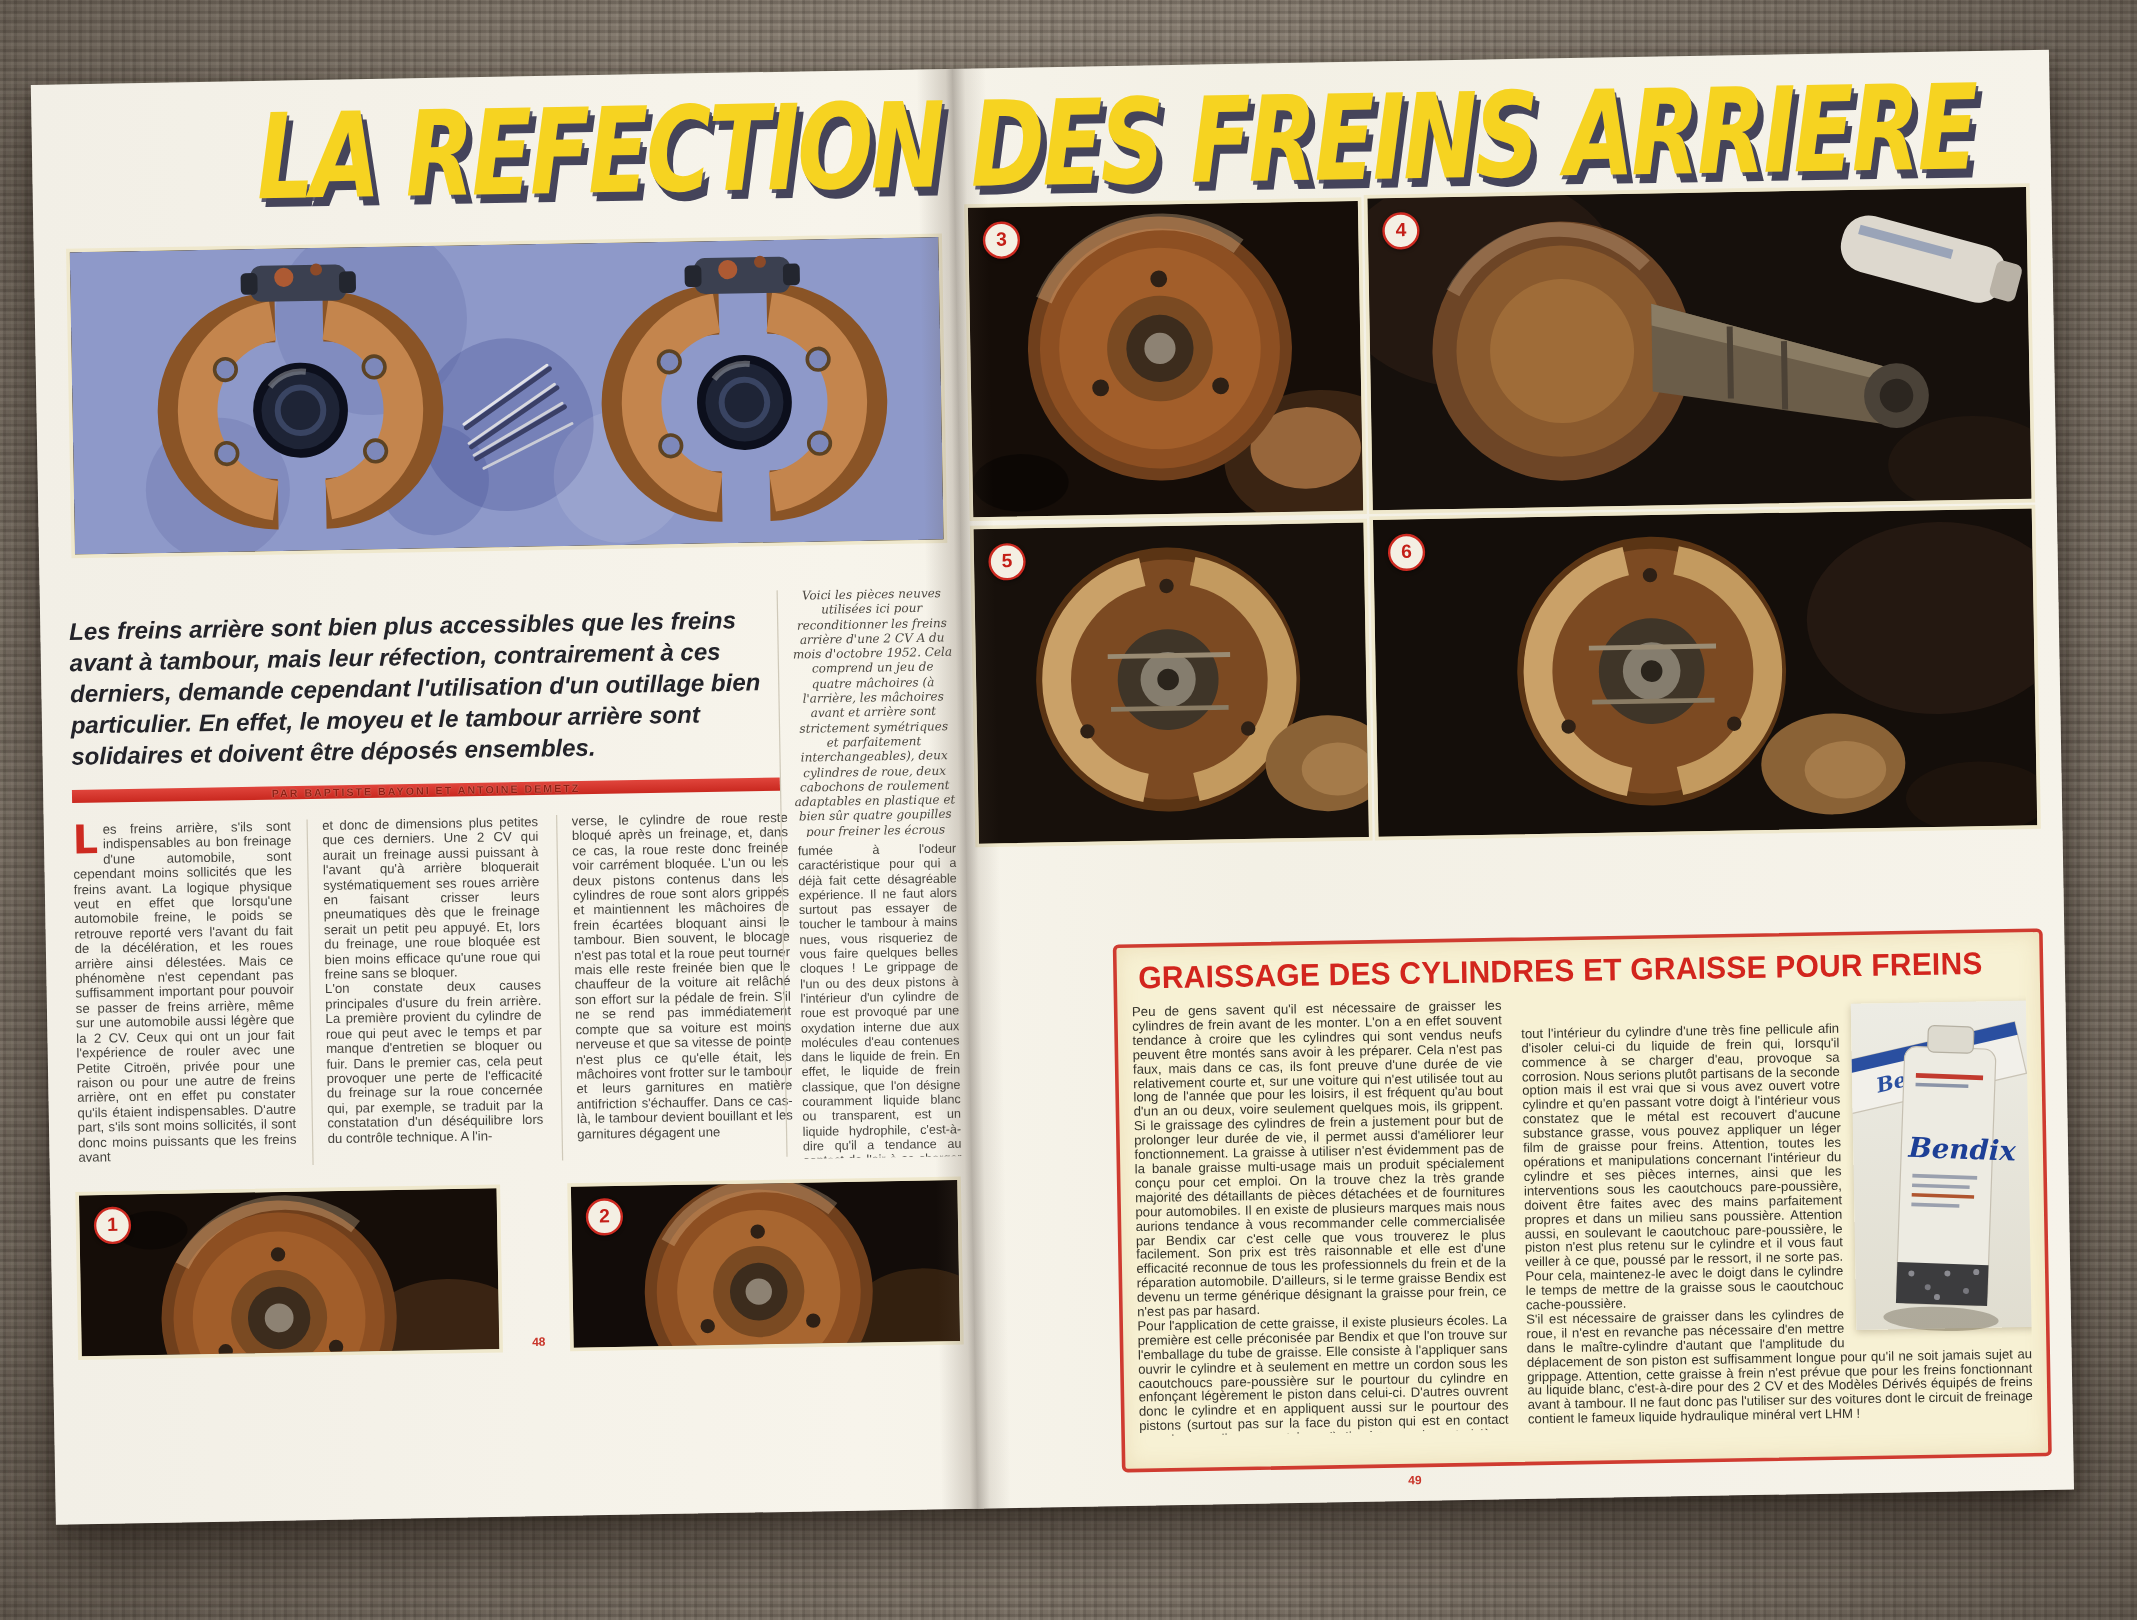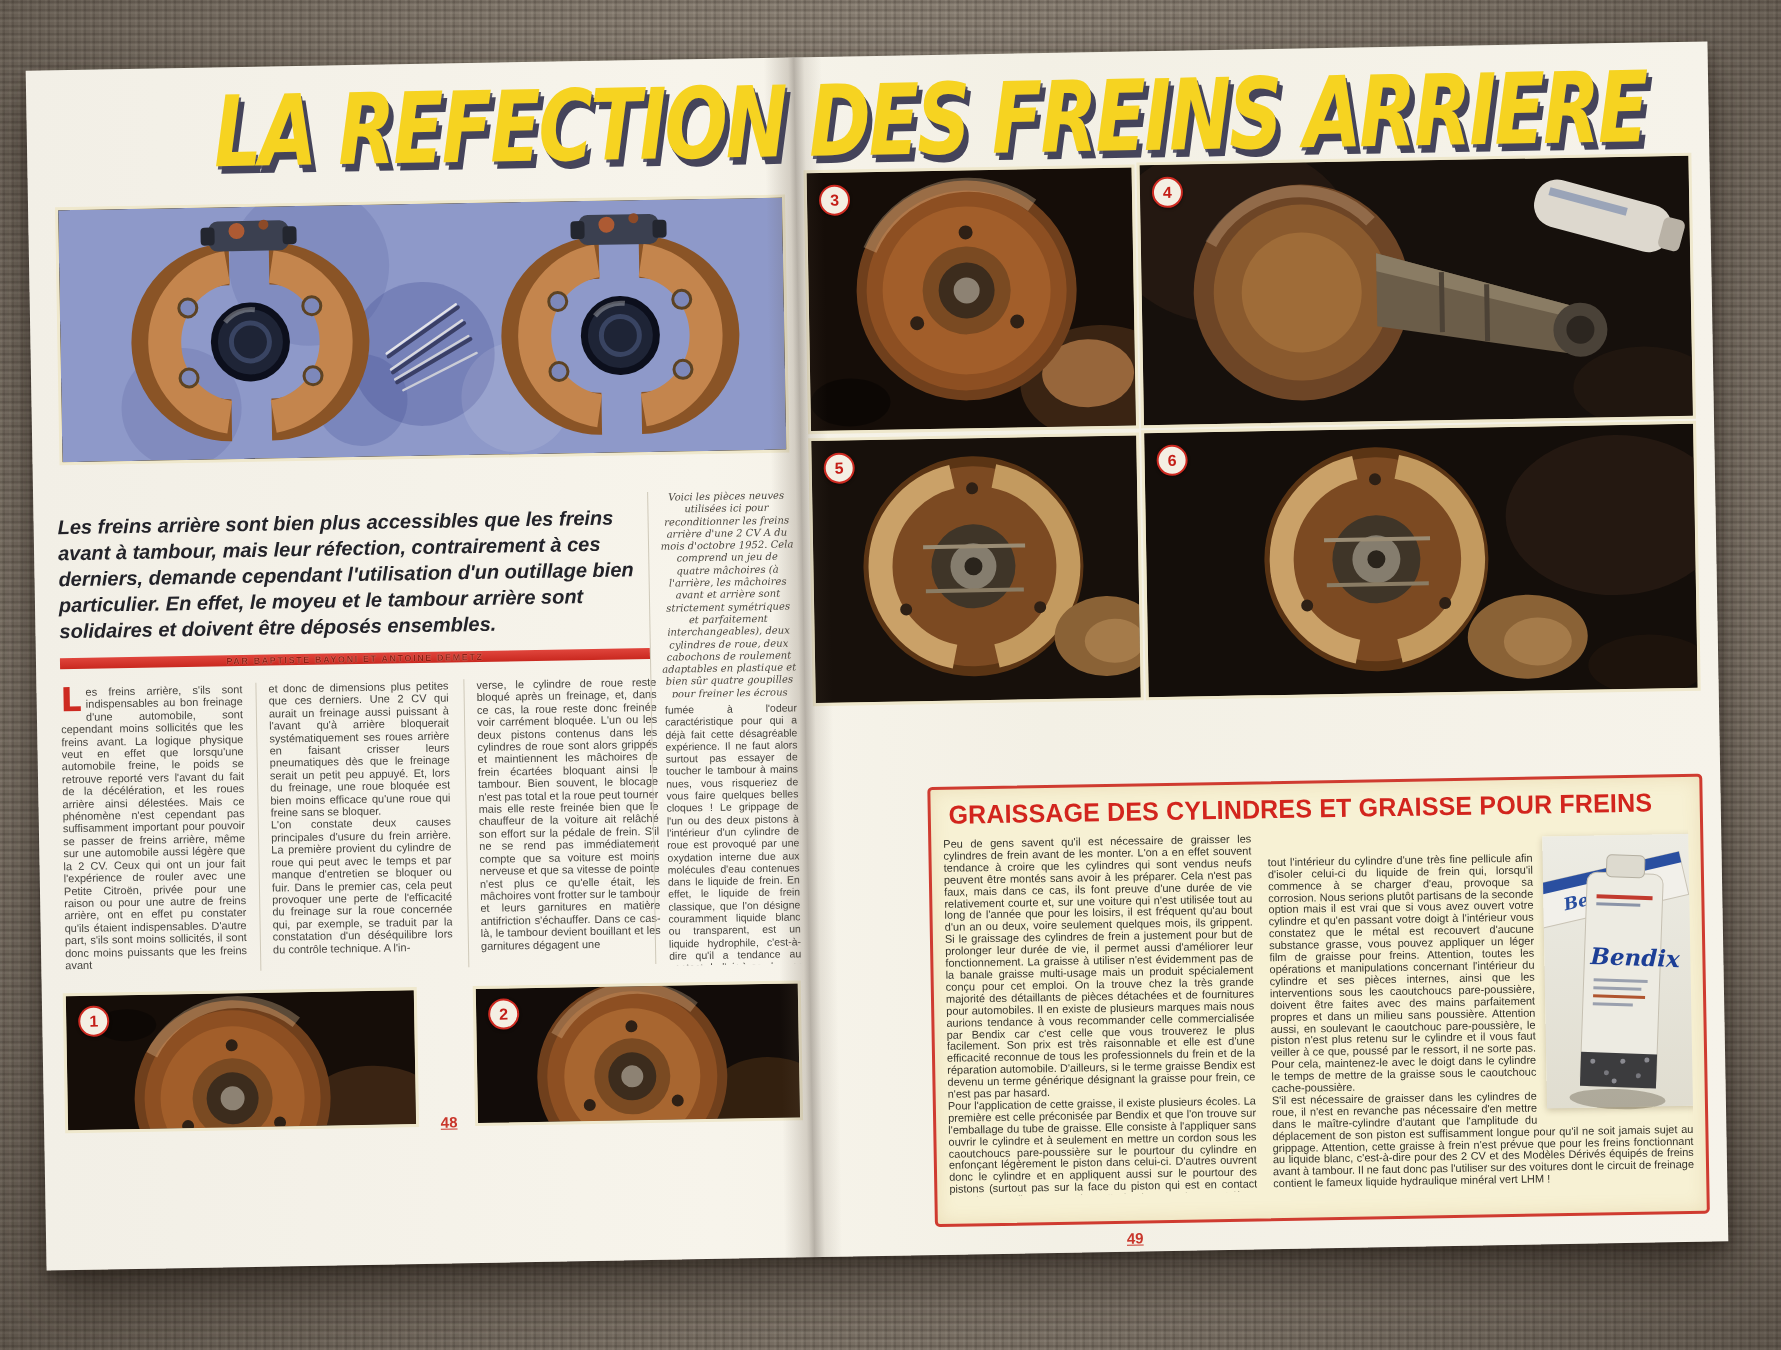--- a/index.html
+++ b/index.html
@@ -85,24 +85,24 @@
   .dropcap{
     float:left;color:#cd2a21;font-weight:bold;font-size:33px;line-height:26px;
     margin:1px 4px 0 0;font-family:"DejaVu Sans",sans-serif;
   }
   .caption{
     position:absolute;left:626px;top:432px;width:134px;height:206px;overflow:hidden;
     font-family:"DejaVu Serif",serif;font-style:italic;
     font-size:10px;line-height:12.3px;text-align:center;color:#4a463f;
   }
   .pagenum{
-    position:absolute;color:#c9362b;font-weight:bold;font-size:15px;z-index:7;text-decoration:underline;
+    position:absolute;color:#c9362b;font-weight:bold;font-size:10px;z-index:7;
   }
   .pagenum-left{left:388px;top:1050px;width:34px;text-align:center;}
-  .pagenum-right{left:1072px;top:1178px;width:34px;text-align:center;}
+  .pagenum-right{left:1116px;top:1178px;width:34px;text-align:center;}
   
   .grease-box{
     position:absolute;left:889px;top:732px;width:775px;height:440px;
     background:#f7f1d4;border:3px solid #cf3b30;border-radius:5px;
     box-shadow:inset 0 0 18px rgba(190,140,60,.18);
     padding:8px 12px 10px 12px;box-sizing:border-box;z-index:4;
   }
   .grease-title{
     text-align:center;color:#d2251d;font-weight:bold;
     font-size:26px;letter-spacing:.2px;margin:2px 0 8px 0;

